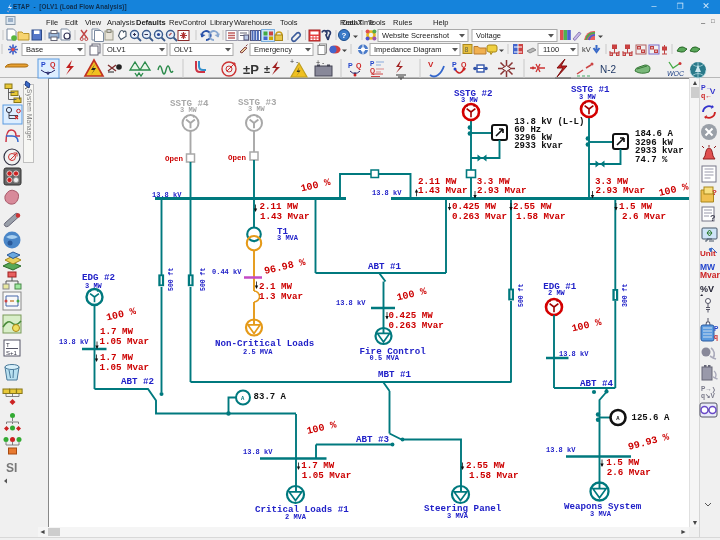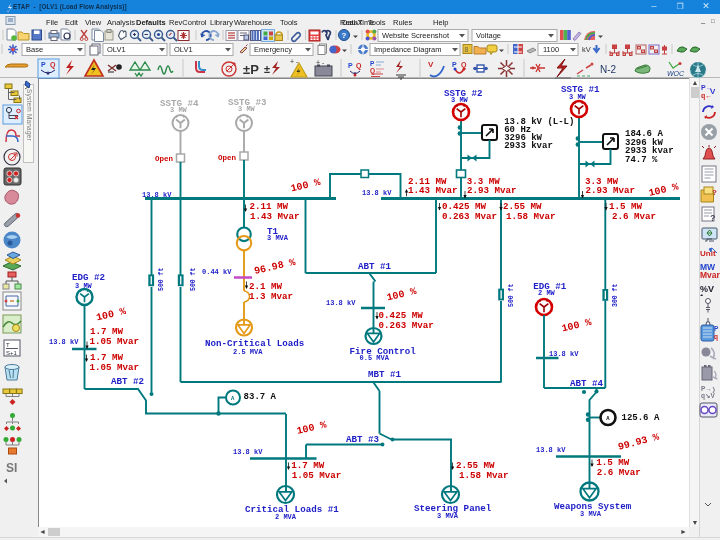--- a/index.html
+++ b/index.html
@@ -17,21 +17,21 @@
 #menu{left:0;top:14px;width:720px;height:14px;background:#f0f0f0;font-size:7.5px;color:#1a1a1a;margin-left:25px;}
 #menu span{position:absolute;top:4px;}
 
 .tb{left:0;width:720px;background:#f0f0f0;}
 #tb1{top:28px;height:14px;}
 #tb2{top:42px;height:14px;}
 #tb3{top:56px;height:22px;border-bottom:1px solid #b8b8b8;}
 
 #lbar{left:0;top:78px;width:37px;height:459px;background:#f0f0f0;}
 #rbar{left:699px;top:78px;width:21px;height:459px;background:#f0f0f0;border-left:1px solid #d5d5d5;}
-#canvas{left:38px;top:78px;width:651px;height:449px;background:#fff;
+#canvas{left:48px;top:78px;width:651px;height:449px;background:#fff;
  border-left:1px solid #888;border-top:1px solid #888;text-align:center;}
 
 #vsb{left:689px;top:78px;width:10px;height:449px;background:#f5f5f5;border-left:1px solid #e0e0e0;}
 #hsb{left:38px;top:527px;width:651px;height:10px;background:#f5f5f5;}
 #status{left:0;top:537px;width:720px;height:3px;background:#f0f0f0;border-top:1px solid #d8d8d8;}
 .sbtn{position:absolute;font-size:7px;color:#444;text-align:center;}
 .thumb{position:absolute;background:#cdcdcd;}
 
 #smtab{left:23px;top:84px;width:11px;height:79px;background:#f7f7f4;border:1px solid #c0c0c0;}
 #smtab span{position:absolute;left:8.5px;top:4px;transform-origin:0 0;transform:rotate(90deg);

